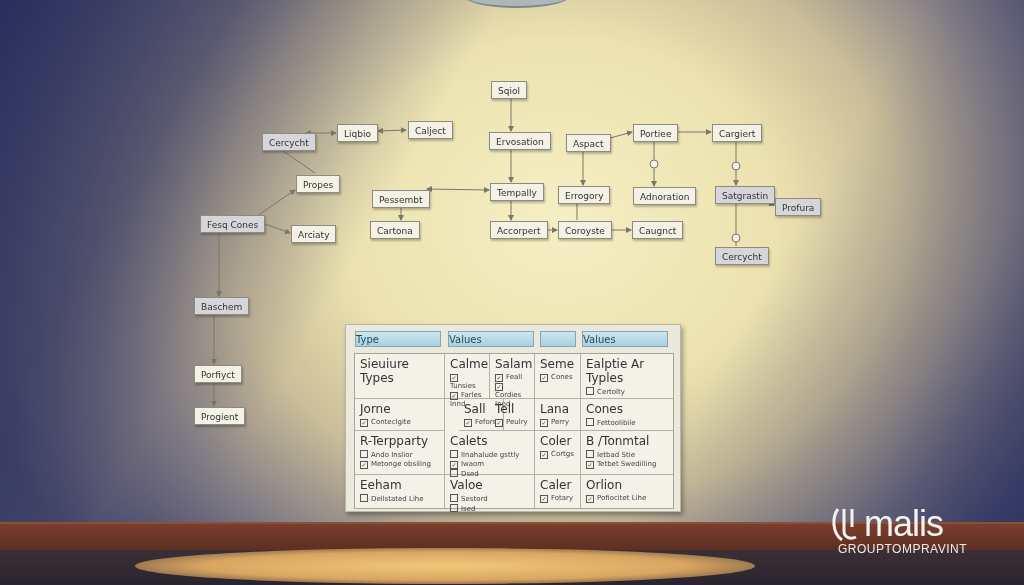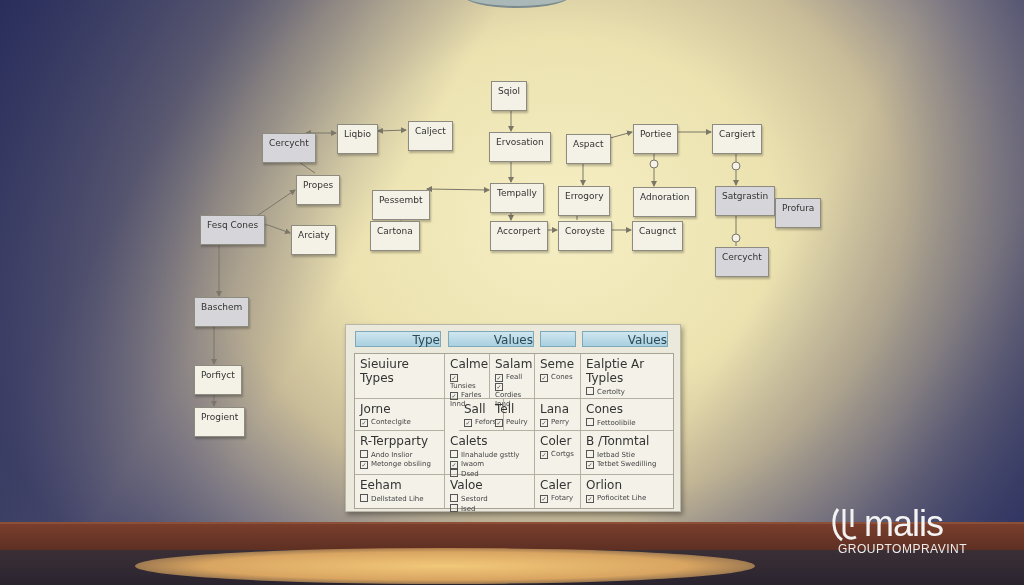--- a/index.html
+++ b/index.html
@@ -16,33 +16,33 @@
   .lamp {
     position:absolute; left:462px; top:-8px; width:110px; height:14px;
     border-radius:0 0 55px 55px / 0 0 14px 14px;
     background:#aab8b8; border-bottom:2px solid #7c8a8e;
   }
   .baseboard { position:absolute; left:0; top:522px; width:1024px; height:28px; background:linear-gradient(#7a3e2c,#5b2e22); border-top:2px solid #8c5038; }
   .floor { position:absolute; left:0; top:550px; width:1024px; height:35px; background:linear-gradient(#3b2f35,#2a2430); }
   .floor-light { position:absolute; left:135px; top:548px; width:620px; height:36px; border-radius:50%; background:radial-gradient(ellipse at center, #f1c87a 0%, #d9a561 55%, rgba(200,150,90,0.0) 100%); }
 
   .node {
-    position:absolute; height:30px; padding:0 6px; line-height:18px;
+    position:absolute; height:18px; padding:0 6px; line-height:18px;
     font-size:9px; color:#333; background:#f4f1e6;
     border:1px solid #8d8a80; box-shadow:1px 2px 2px rgba(0,0,0,0.25);
     white-space:nowrap; text-align:center; box-sizing:border-box;
   }
   .node.dim { background:#d6d5d9; }
   svg.links { position:absolute; left:0; top:0; width:1024px; height:525px; }
 
   .table-panel {
     position:absolute; left:345px; top:324px; width:334px; height:186px;
     background:#ebe8dc; border:1px solid #b9b5a8; box-shadow:2px 3px 5px rgba(0,0,0,0.35);
   }
-  .hdr { position:absolute; top:6px; height:16px; background:linear-gradient(#cfe6ef,#a9d0e0); border:1px solid #7fa8b8; font-size:12px; line-height:16px; text-align:right; color:#2b4a58; box-sizing:border-box; }
+  .hdr { position:absolute; top:6px; height:16px; background:linear-gradient(#cfe6ef,#a9d0e0); border:1px solid #7fa8b8; font-size:10px; line-height:16px; text-align:left; color:#2b4a58; box-sizing:border-box; }
   .grid { position:absolute; left:8px; top:28px; width:318px; height:154px; border:1px solid #a7a396; background:#f3f1e8; }
   .cell { position:absolute; border-right:1px solid #b4b0a3; border-bottom:1px solid #b4b0a3; box-sizing:border-box; padding:3px 5px; font-size:8px; color:#333; }
   .cell .t { font-weight:normal; font-size:12px; display:block; margin-bottom:2px; }
   .cell .opt { display:block; font-size:7px; line-height:9px; color:#444; }
   .cb { display:inline-block; width:6px; height:6px; border:1px solid #555; margin-right:3px; vertical-align:-1px; font-size:6px; line-height:6px; text-align:center; }
 
   .logo { position:absolute; left:830px; top:507px; color:#f2f2f2; }
   .logo .mark { position:absolute; left:0; top:0; width:32px; height:36px; }
   .logo .name { position:absolute; left:34px; top:-4px; font-size:36px; font-family:"Liberation Sans", sans-serif; letter-spacing:-1px; color:#f3f3f3; }
   .logo .sub { position:absolute; left:8px; top:35px; font-size:12px; font-family:"Liberation Sans", sans-serif; letter-spacing:0.5px; color:#ececec; white-space:nowrap; }

